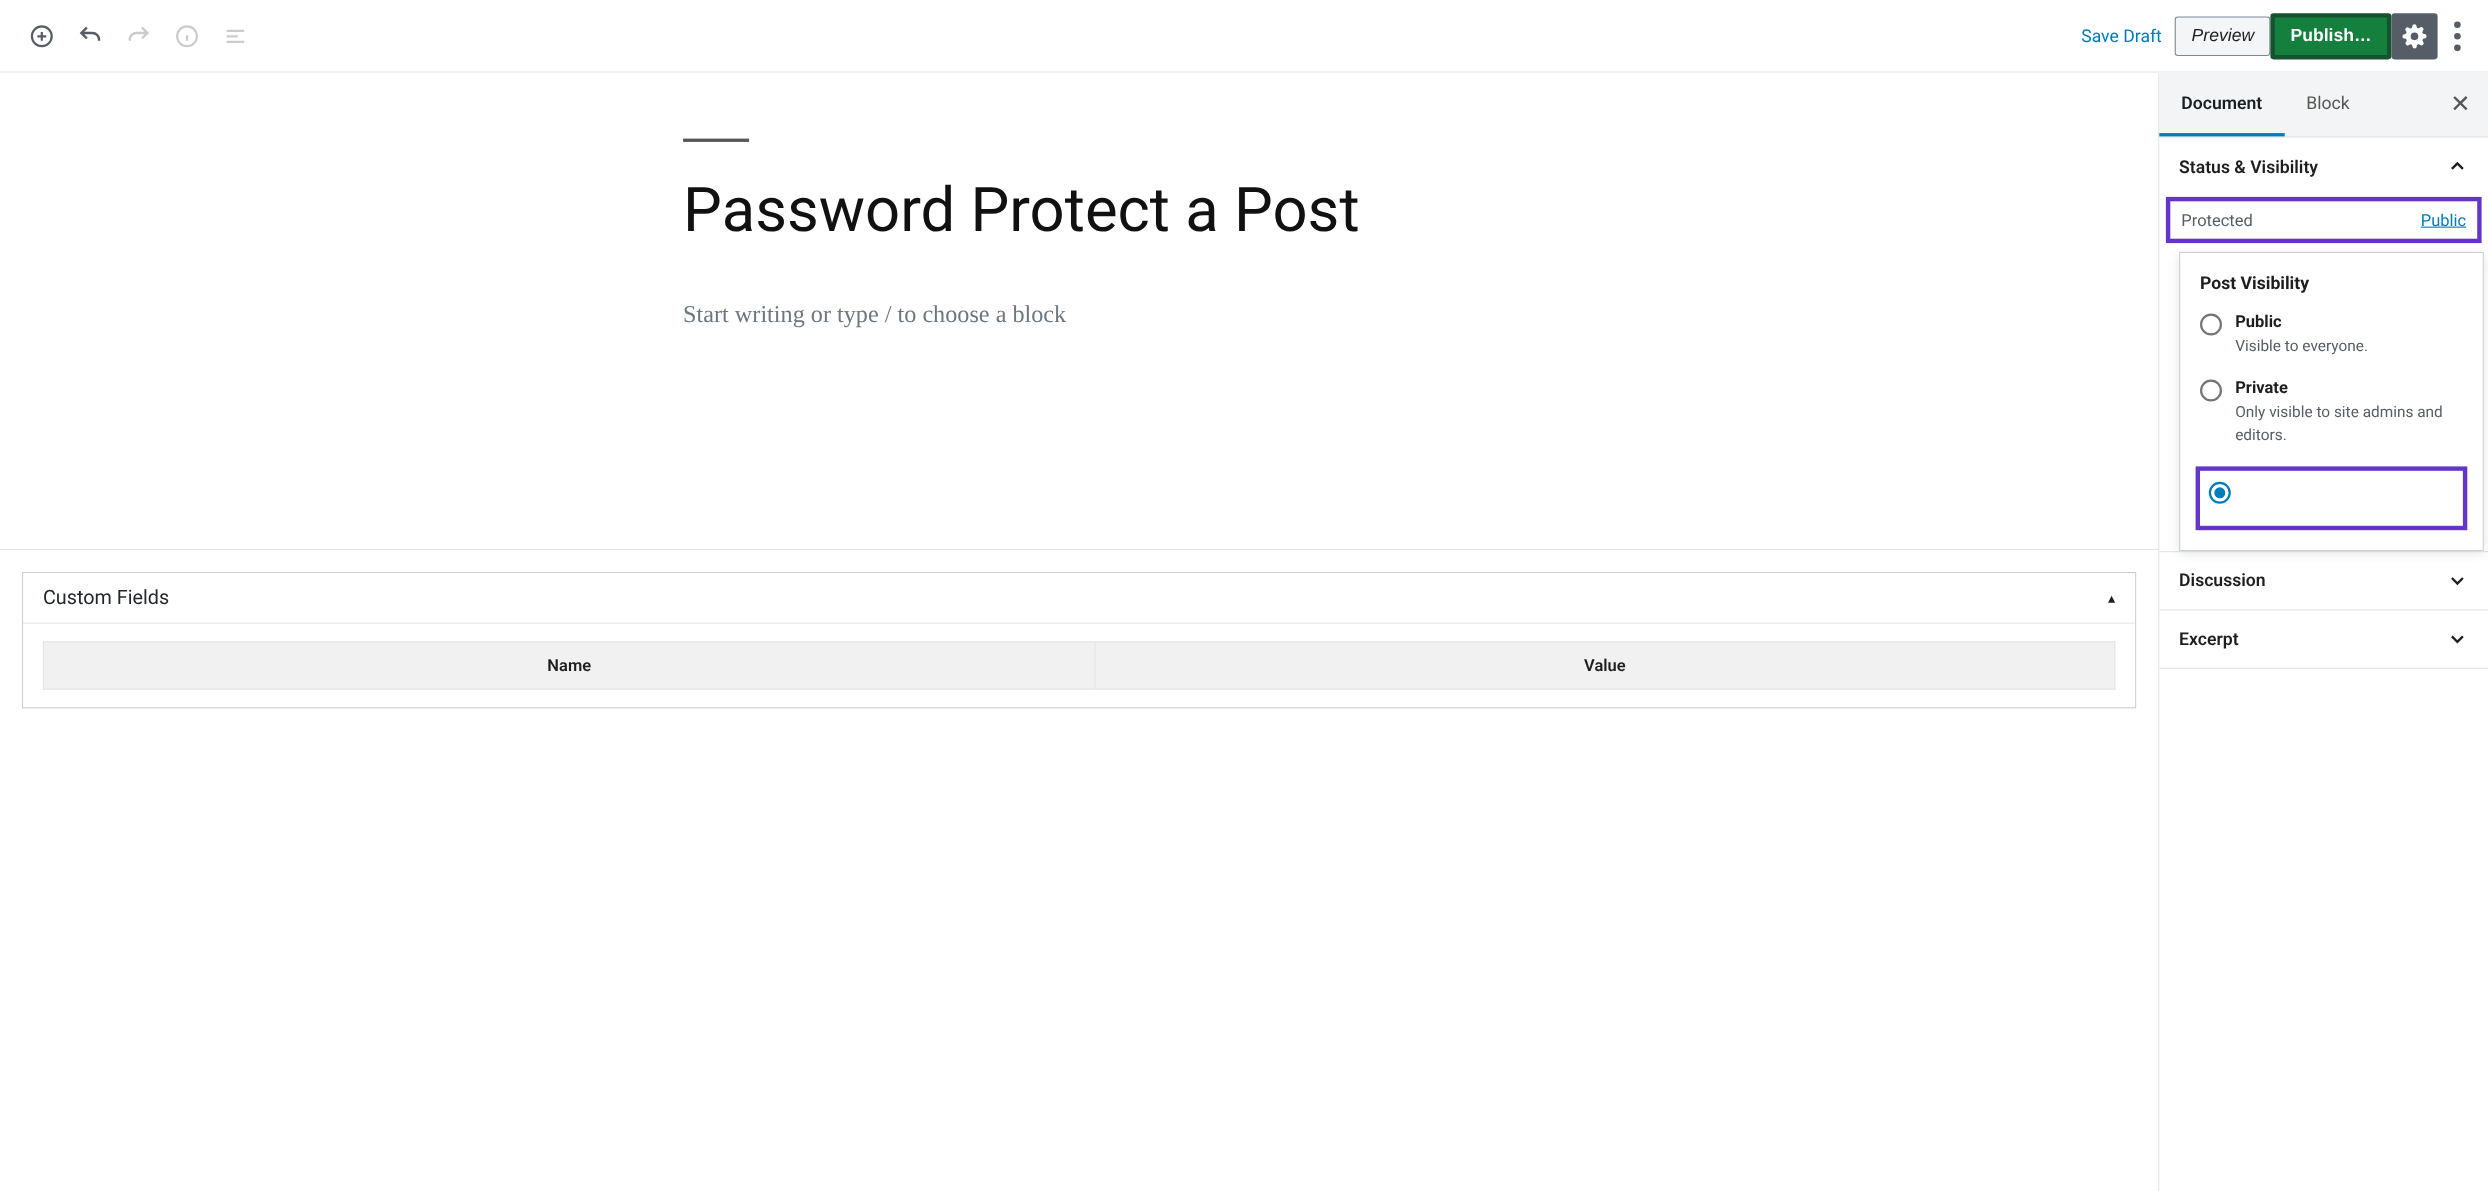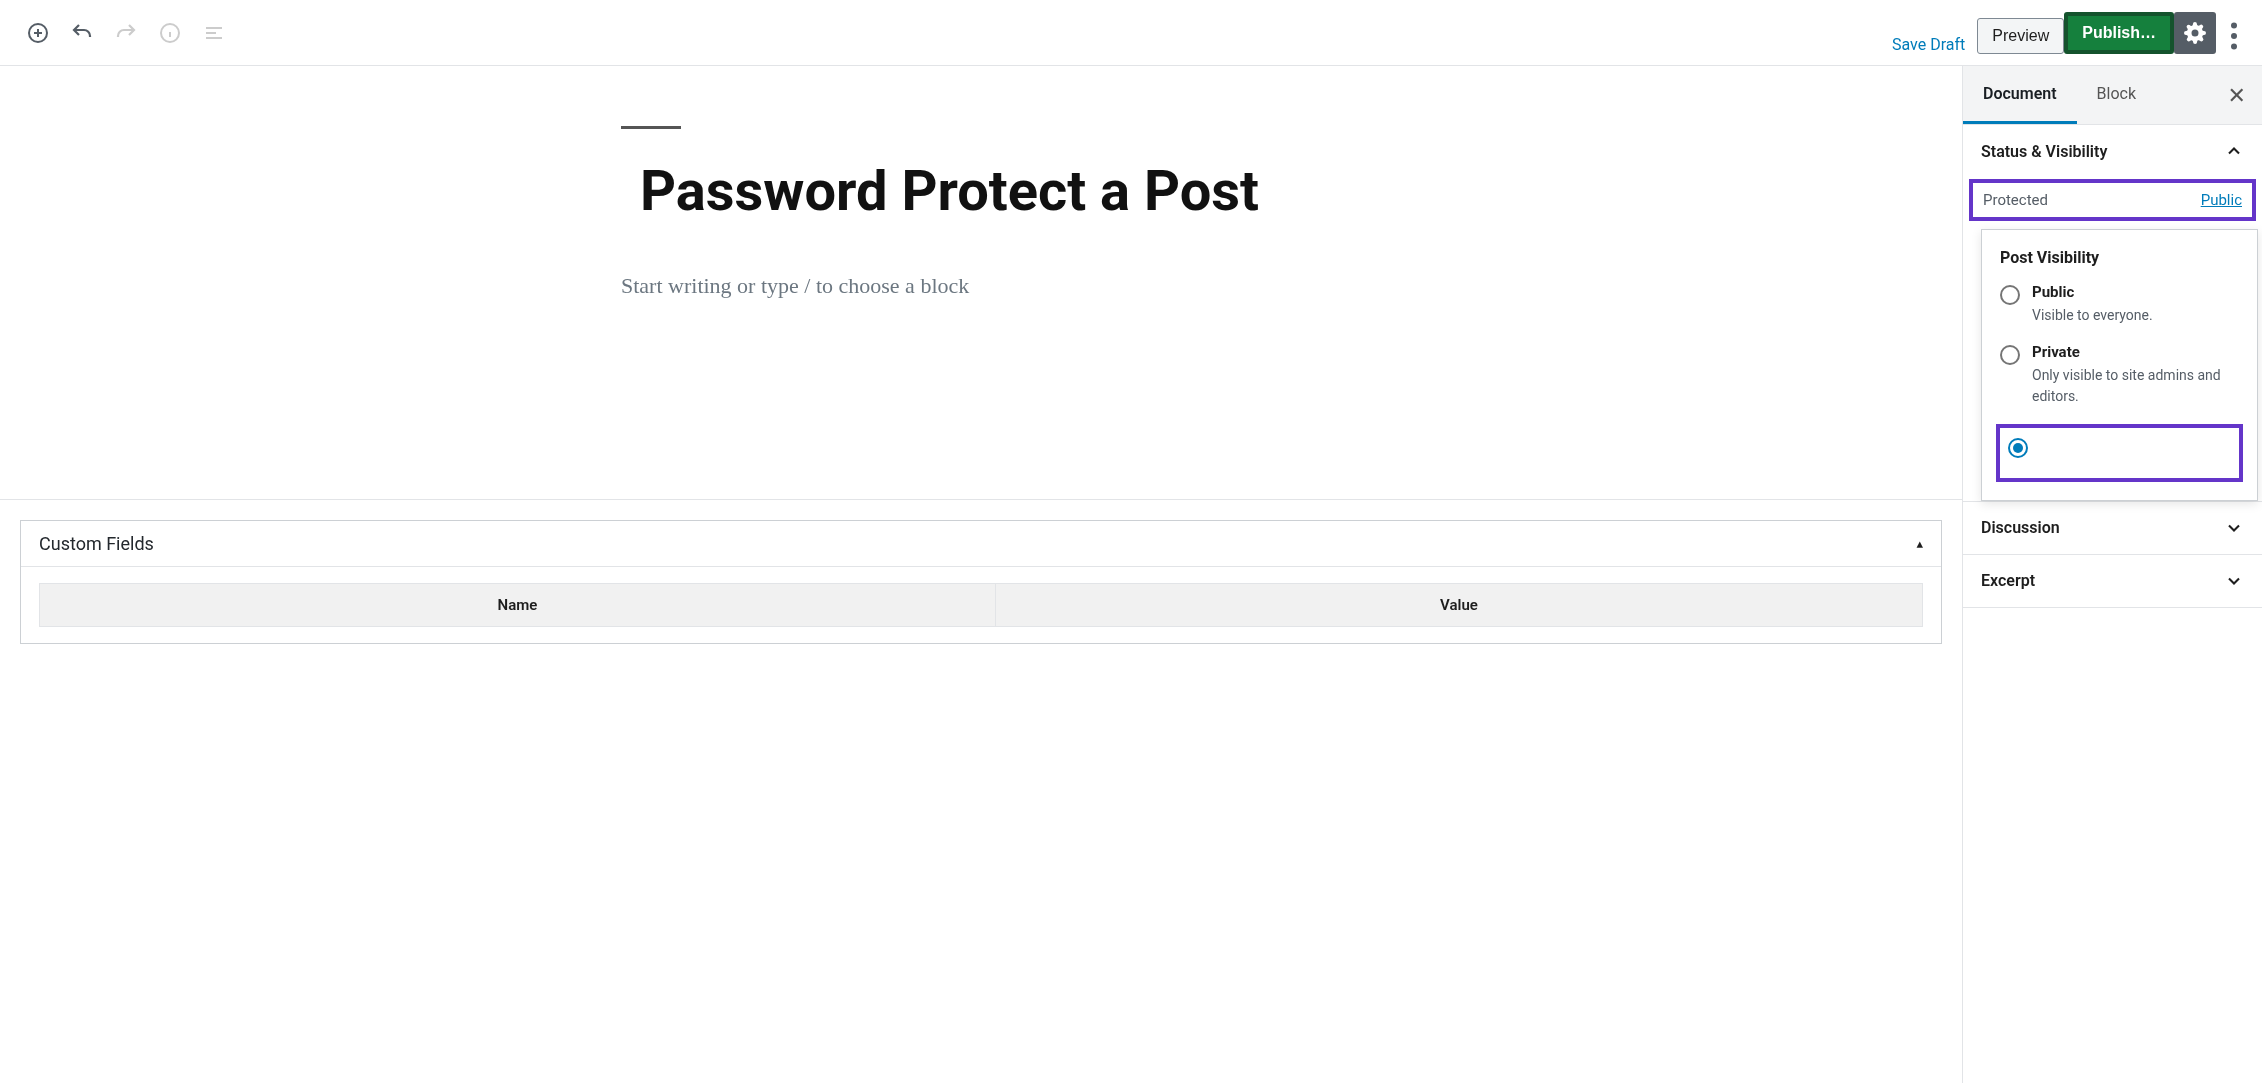--- a/index.html
+++ b/index.html
@@ -1,38 +1,38 @@
 <!DOCTYPE html>
 <html><head>
 <meta charset="utf-8">
 <style>
   * { box-sizing: border-box; margin: 0; padding: 0; }
   body { font-family: -apple-system, BlinkMacSystemFont, "Segoe UI", Roboto, sans-serif; font-size: 13px; color: #1e1e1e; background: #fff; }
   
   
   .top-toolbar { display: flex; align-items: center; justify-content: space-between; height: 66px; border-bottom: 1px solid #e2e4e7; padding: 0 10px; }
   .toolbar-left { display: flex; align-items: center; gap: 8px; padding-left: 10px; }
-  .toolbar-right { display: flex; align-items: flex-end; }
+  .toolbar-right { display: flex; align-items: center; }
   .icon-btn { width: 36px; height: 36px; display: flex; align-items: center; justify-content: center; background: none; border: none; cursor: pointer; color: #555d66; border-radius: 4px; }
   .icon-btn.disabled { color: #ccc; }
   .icon-btn svg { width: 24px; height: 24px; }
   .save-draft-link { color: #007cba; font-size: 16px; cursor: pointer; text-decoration: none; padding: 0 12px; }
   .btn { font-size: 16px; padding: 8px 14px; border-radius: 3px; cursor: pointer; }
-  .btn-secondary { background: #f3f5f6; border: 1px solid #7e8993; color: #1e1e1e; }
+  .btn-secondary { background: #f3f5f6; border: 1px solid #7e8993; color: #1e1e1e; font-style: italic; }
   .btn-primary { background: #15803d; border: 4px solid #14532d; color: #fff; font-weight: bold; }
   .settings-btn { background: #555d66; width: 42px; height: 42px; display: flex; align-items: center; justify-content: center; border-radius: 3px; cursor: pointer; }
   .settings-btn svg { width: 24px; height: 24px; fill: #fff; }
   .more-btn { width: 36px; height: 36px; display: flex; align-items: center; justify-content: center; cursor: pointer; color: #555d66; }
   
   
   .layout { display: flex; height: calc(100vh - 66px); }
   .editor-area { flex: 1; overflow-y: auto; }
   .editor-content { max-width: 720px; margin: 0 auto; padding: 60px 0 0 0; }
   .title-divider { width: 60px; height: 3px; background: #555; margin-bottom: 30px; }
-  .post-title { font-size: 56px; font-weight: 700; line-height: 1.15; margin-bottom: 50px; color: #111; margin-left: 19px; }
+  .post-title { font-size: 56px; font-weight: 400; line-height: 1.15; margin-bottom: 50px; color: #111; }
   .block-placeholder { font-family: Georgia, serif; font-size: 22px; color: #6c7781; }
   
   
   .custom-fields { margin-top: 200px; border-top: 1px solid #e2e4e7; }
   .cf-panel { border: 1px solid #ccd0d4; margin: 20px; background: #fff; }
   .cf-header { display: flex; justify-content: space-between; align-items: center; padding: 12px 18px; border-bottom: 1px solid #e2e4e7; cursor: pointer; }
   .cf-header-title { font-size: 18px; font-weight: 400; color: #23282d; }
   .cf-body { padding: 16px 18px; }
   .cf-label { font-size: 15px; margin-bottom: 18px; }
   .cf-table { width: 100%; border-collapse: collapse; background: #f1f1f1; }

